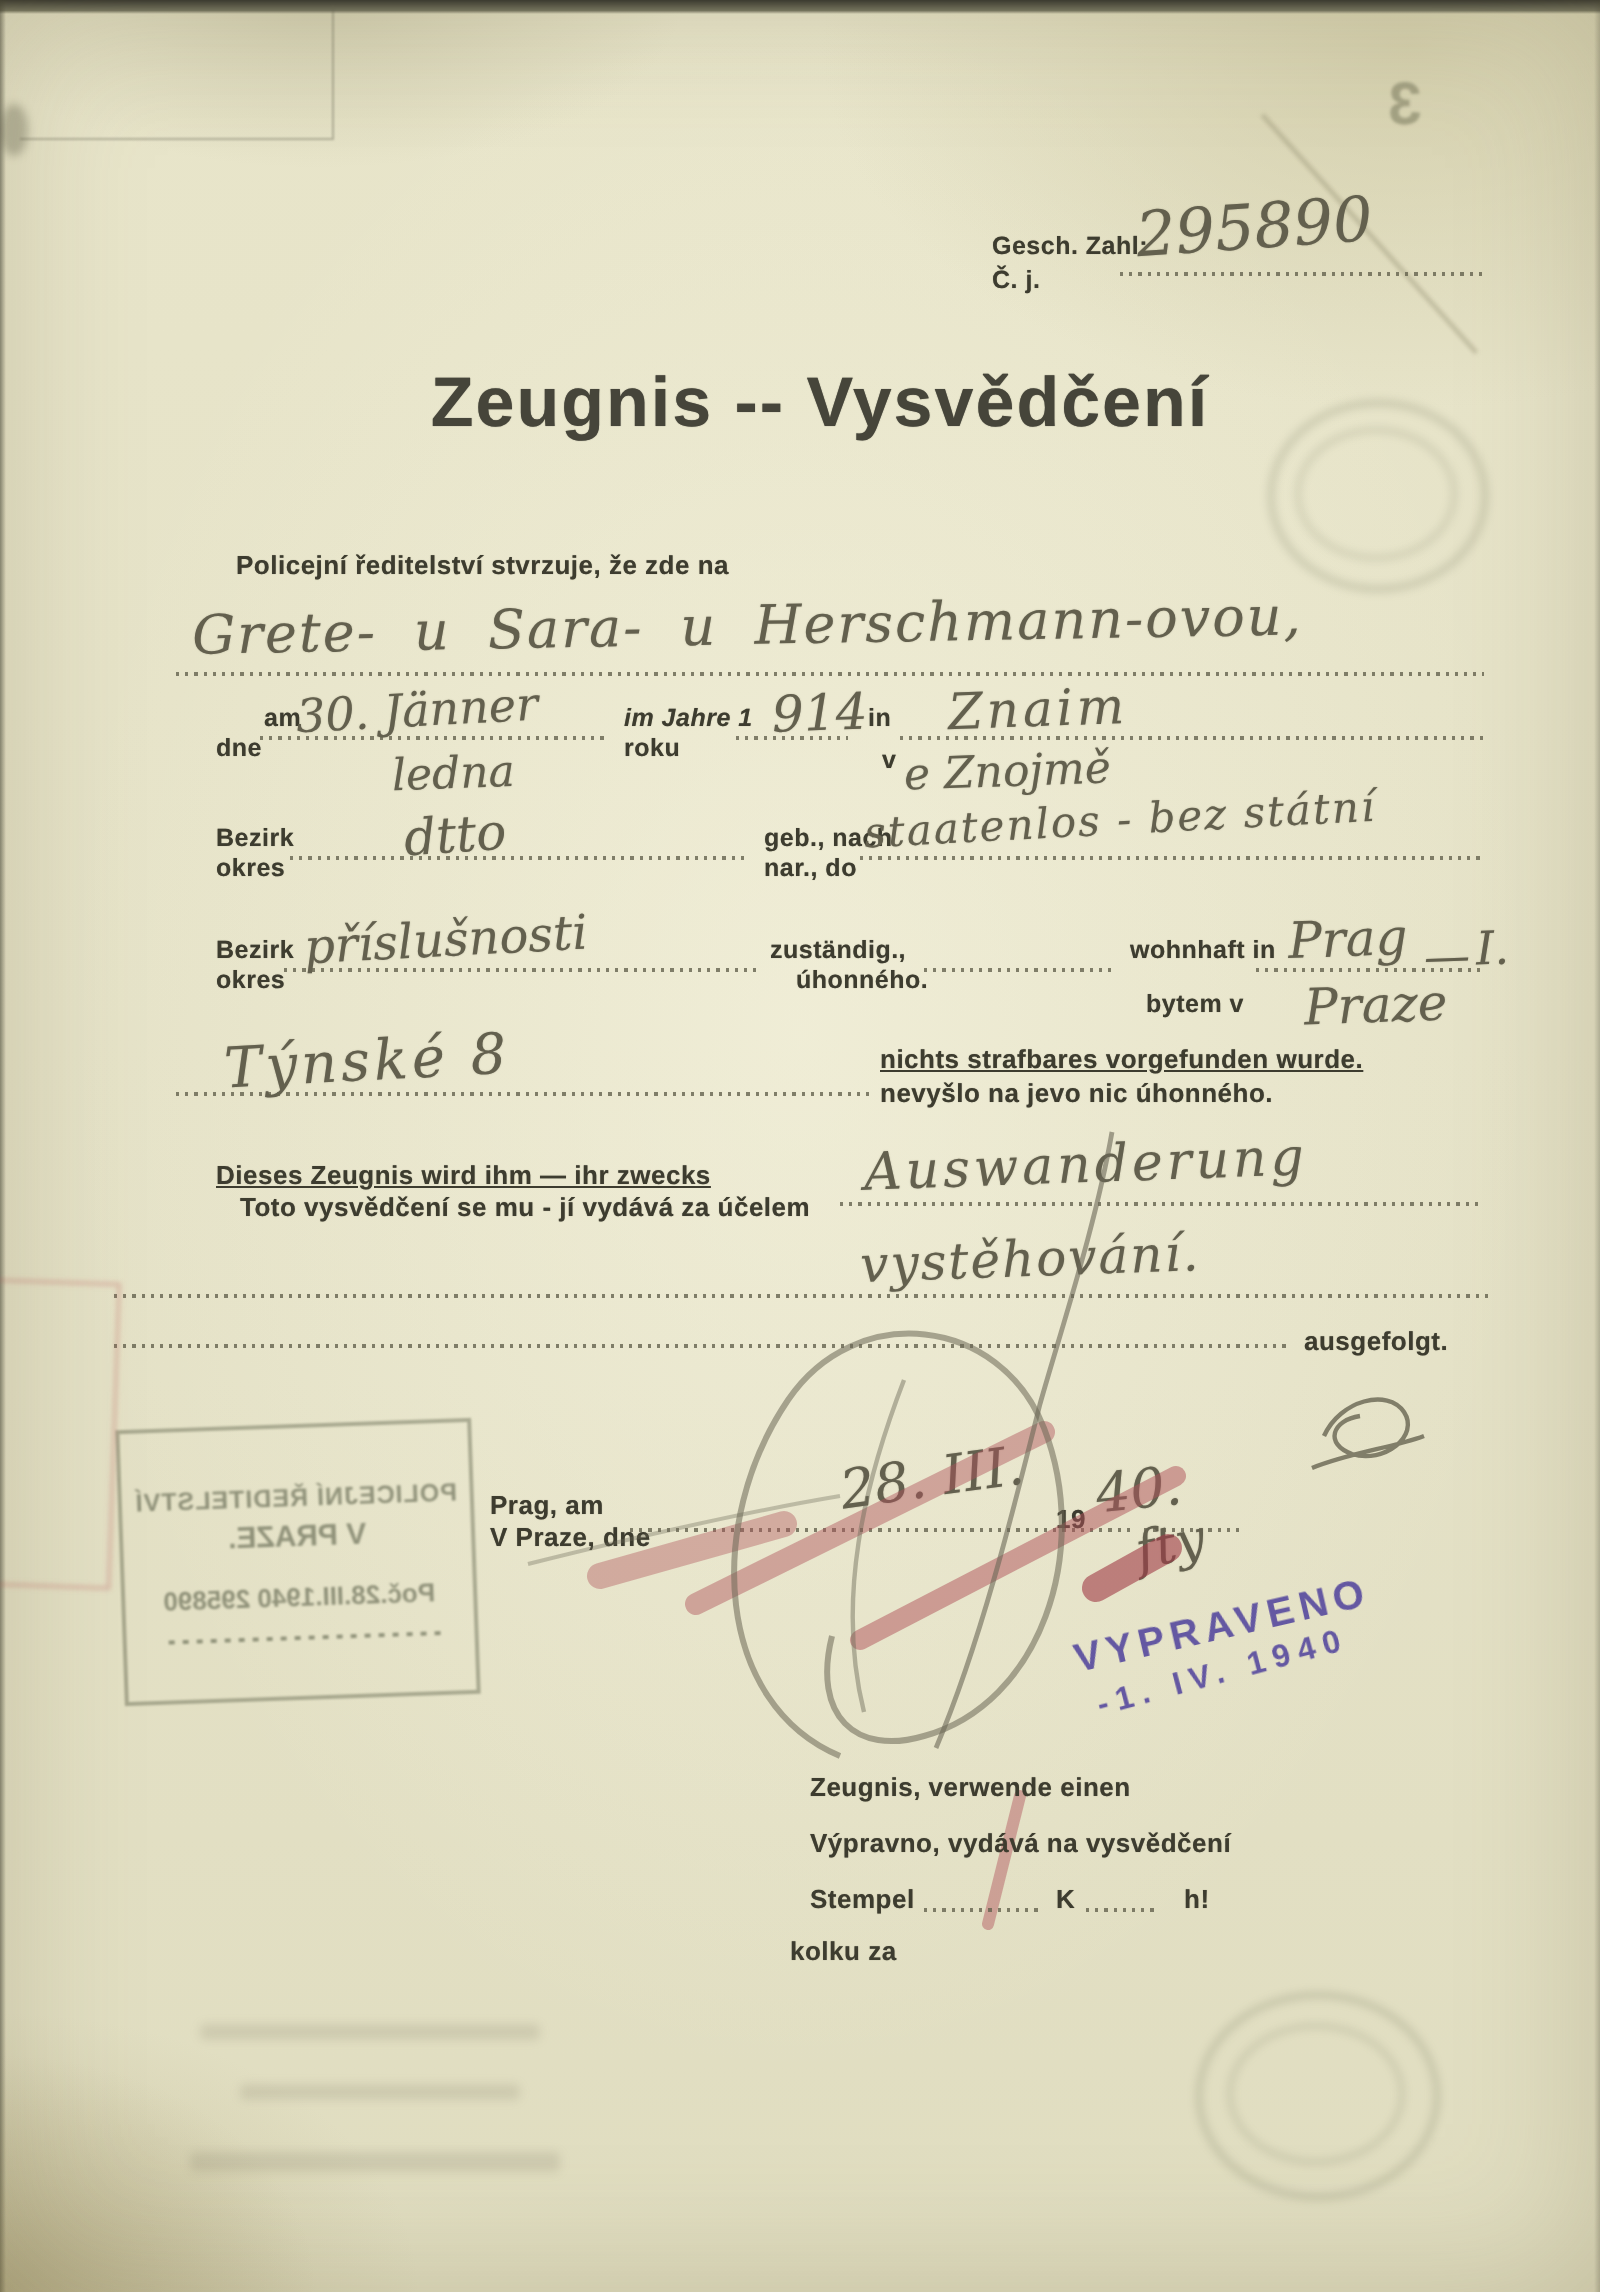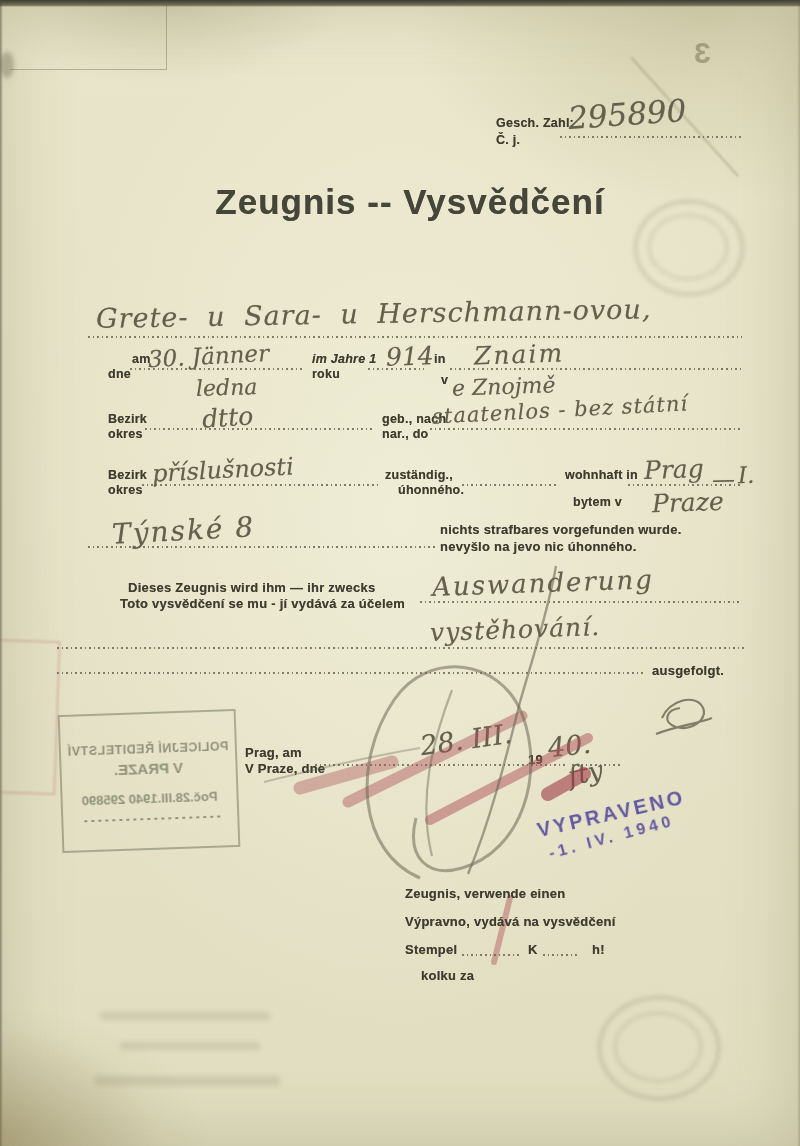--- a/index.html
+++ b/index.html
@@ -74,20 +74,21 @@
   <div class="circstamp" style="left:598px;top:996px;width:116px;height:98px;"></div>
   <div class="circstamp inner" style="left:614px;top:1012px;width:84px;height:66px;"></div>
 
   <div class="pr" style="left:496px;top:116px;">Gesch. Zahl:</div>
   <div class="pr" style="left:496px;top:133px;">Č. j.</div>
   <div class="hw" style="left:568px;top:96px;font-size:31px;transform:rotate(-4deg);">295890</div>
   <div class="dots" style="left:560px;top:136px;width:182px;"></div>
 
   <div class="title">Zeugnis -- Vysvědčení</div>
 
+  <div class="pr" style="left:118px;top:275px;font-size:13px;">Policejní ředitelství stvrzuje, že zde na</div>
 
   <div class="hw" style="left:96px;top:298px;font-size:27px;word-spacing:9px;letter-spacing:1px;transform:rotate(-1deg);">Grete- u Sara- u Herschmann-ovou,</div>
   <div class="dots" style="left:88px;top:336px;width:654px;"></div>
 
   <div class="pr" style="left:108px;top:352px;margin-left:24px;">am</div>
   <div class="pr" style="left:108px;top:367px;">dne</div>
   <div class="hw" style="left:148px;top:343px;font-size:23px;transform:rotate(-3deg);">30. Jänner</div>
   <div class="hw" style="left:196px;top:375px;font-size:22px;">ledna</div>
   <div class="dots" style="left:130px;top:368px;width:174px;"></div>
 
@@ -124,24 +125,24 @@
   <div class="pr" style="left:565px;top:468px;">wohnhaft in</div>
   <div class="pr" style="left:573px;top:483px;margin-top:12px;">bytem v</div>
   <div class="hw" style="left:644px;top:455px;font-size:25px;">Prag</div>
   <div class="hw" style="left:712px;top:466px;font-size:23px;">—</div>
   <div class="hw" style="left:738px;top:462px;font-size:23px;">I.</div>
   <div class="hw" style="left:652px;top:488px;font-size:25px;">Praze</div>
   <div class="dots" style="left:628px;top:484px;width:114px;"></div>
 
   <div class="hw" style="left:112px;top:514px;font-size:28px;letter-spacing:2px;transform:rotate(-3deg);">Týnské 8</div>
   <div class="dots" style="left:88px;top:546px;width:348px;"></div>
-  <div class="pr" style="left:440px;top:522px;font-size:13px;">nichts strafbares vorgefunden wurde.</div>
+  <div class="pr" style="left:440px;top:522px;font-size:13px;text-decoration:underline;">nichts strafbares vorgefunden wurde.</div>
   <div class="pr" style="left:440px;top:539px;font-size:13px;">nevyšlo na jevo nic úhonného.</div>
 
-  <div class="pr" style="left:128px;top:580px;font-size:13px;">Dieses Zeugnis wird ihm — ihr zwecks</div>
+  <div class="pr" style="left:108px;top:580px;font-size:13px;text-decoration:underline;">Dieses Zeugnis wird ihm — ihr zwecks</div>
   <div class="pr" style="left:120px;top:596px;font-size:13px;">Toto vysvědčení se mu - jí vydává za účelem</div>
   <div class="hw" style="left:432px;top:568px;font-size:26px;letter-spacing:2px;transform:rotate(-2deg);">Auswanderung</div>
   <div class="dots" style="left:420px;top:601px;width:322px;"></div>
   <div class="hw" style="left:430px;top:615px;font-size:25px;letter-spacing:1px;">vystěhování.</div>
   <div class="dots" style="left:57px;top:647px;width:688px;"></div>
 
   <div class="pr" style="left:652px;top:663px;font-size:13px;">ausgefolgt.</div>
   <div class="dots" style="left:57px;top:672px;width:588px;"></div>
 
   <div class="mirrorstamp">
@@ -182,20 +183,20 @@
     <div class="l2">-1. IV. 1940</div>
   </div>
 
   <div class="pr" style="left:405px;top:886px;font-size:13px;">Zeugnis, verwende einen</div>
   <div class="pr" style="left:405px;top:914px;font-size:13px;">Výpravno, vydává na vysvědčení</div>
   <div class="pr" style="left:405px;top:942px;font-size:13px;">Stempel</div>
   <div class="dots" style="left:462px;top:954px;width:58px;"></div>
   <div class="pr" style="left:528px;top:942px;font-size:13px;">K</div>
   <div class="dots" style="left:543px;top:954px;width:36px;"></div>
   <div class="pr" style="left:592px;top:942px;font-size:13px;">h!</div>
-  <div class="pr" style="left:421px;top:968px;font-size:13px;">kolku za</div>
+  <div class="pr" style="left:395px;top:968px;font-size:13px;">kolku za</div>
 
   <div class="bleedsmudge" style="left:100px;top:1012px;width:170px;height:8px;"></div>
   <div class="bleedsmudge" style="left:120px;top:1042px;width:140px;height:8px;"></div>
   <div class="bleedsmudge" style="left:95px;top:1076px;width:185px;height:10px;"></div>
 
   <div class="vignette"></div>
 </div>
 
 </body></html>

